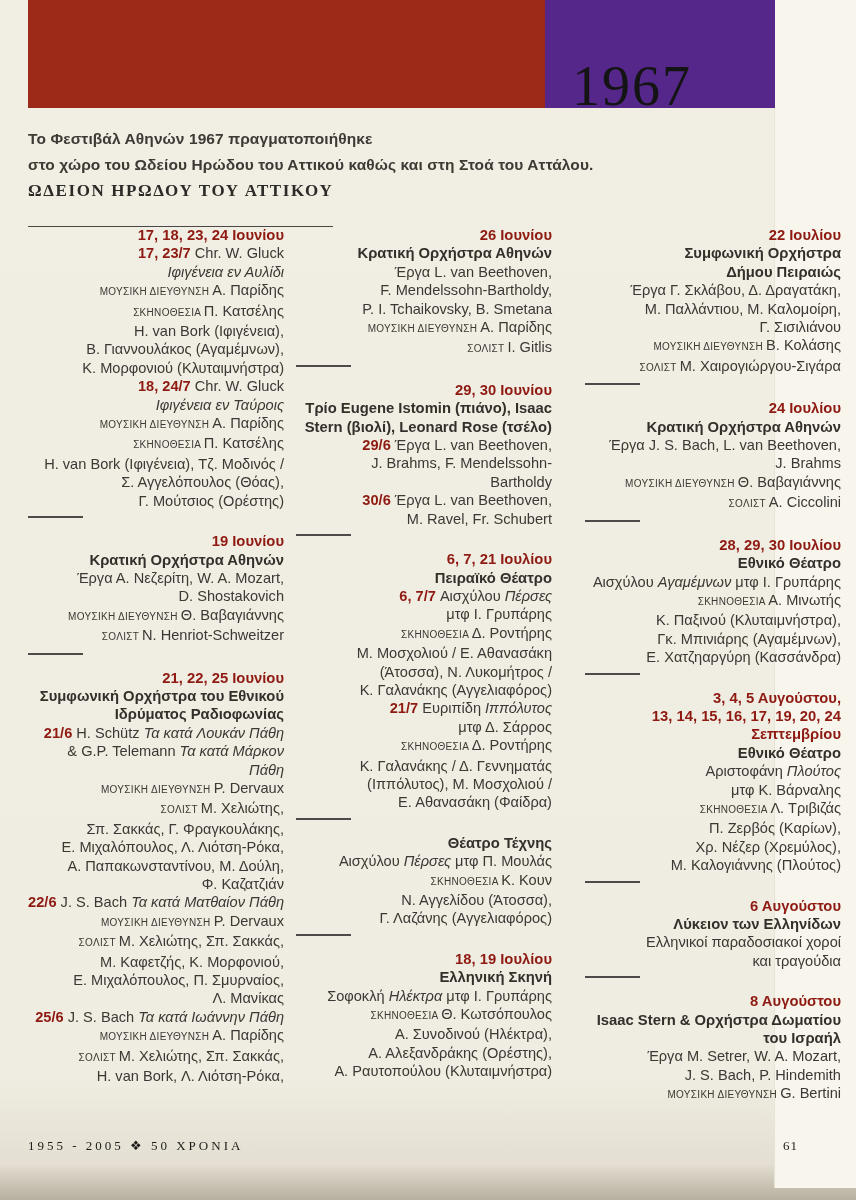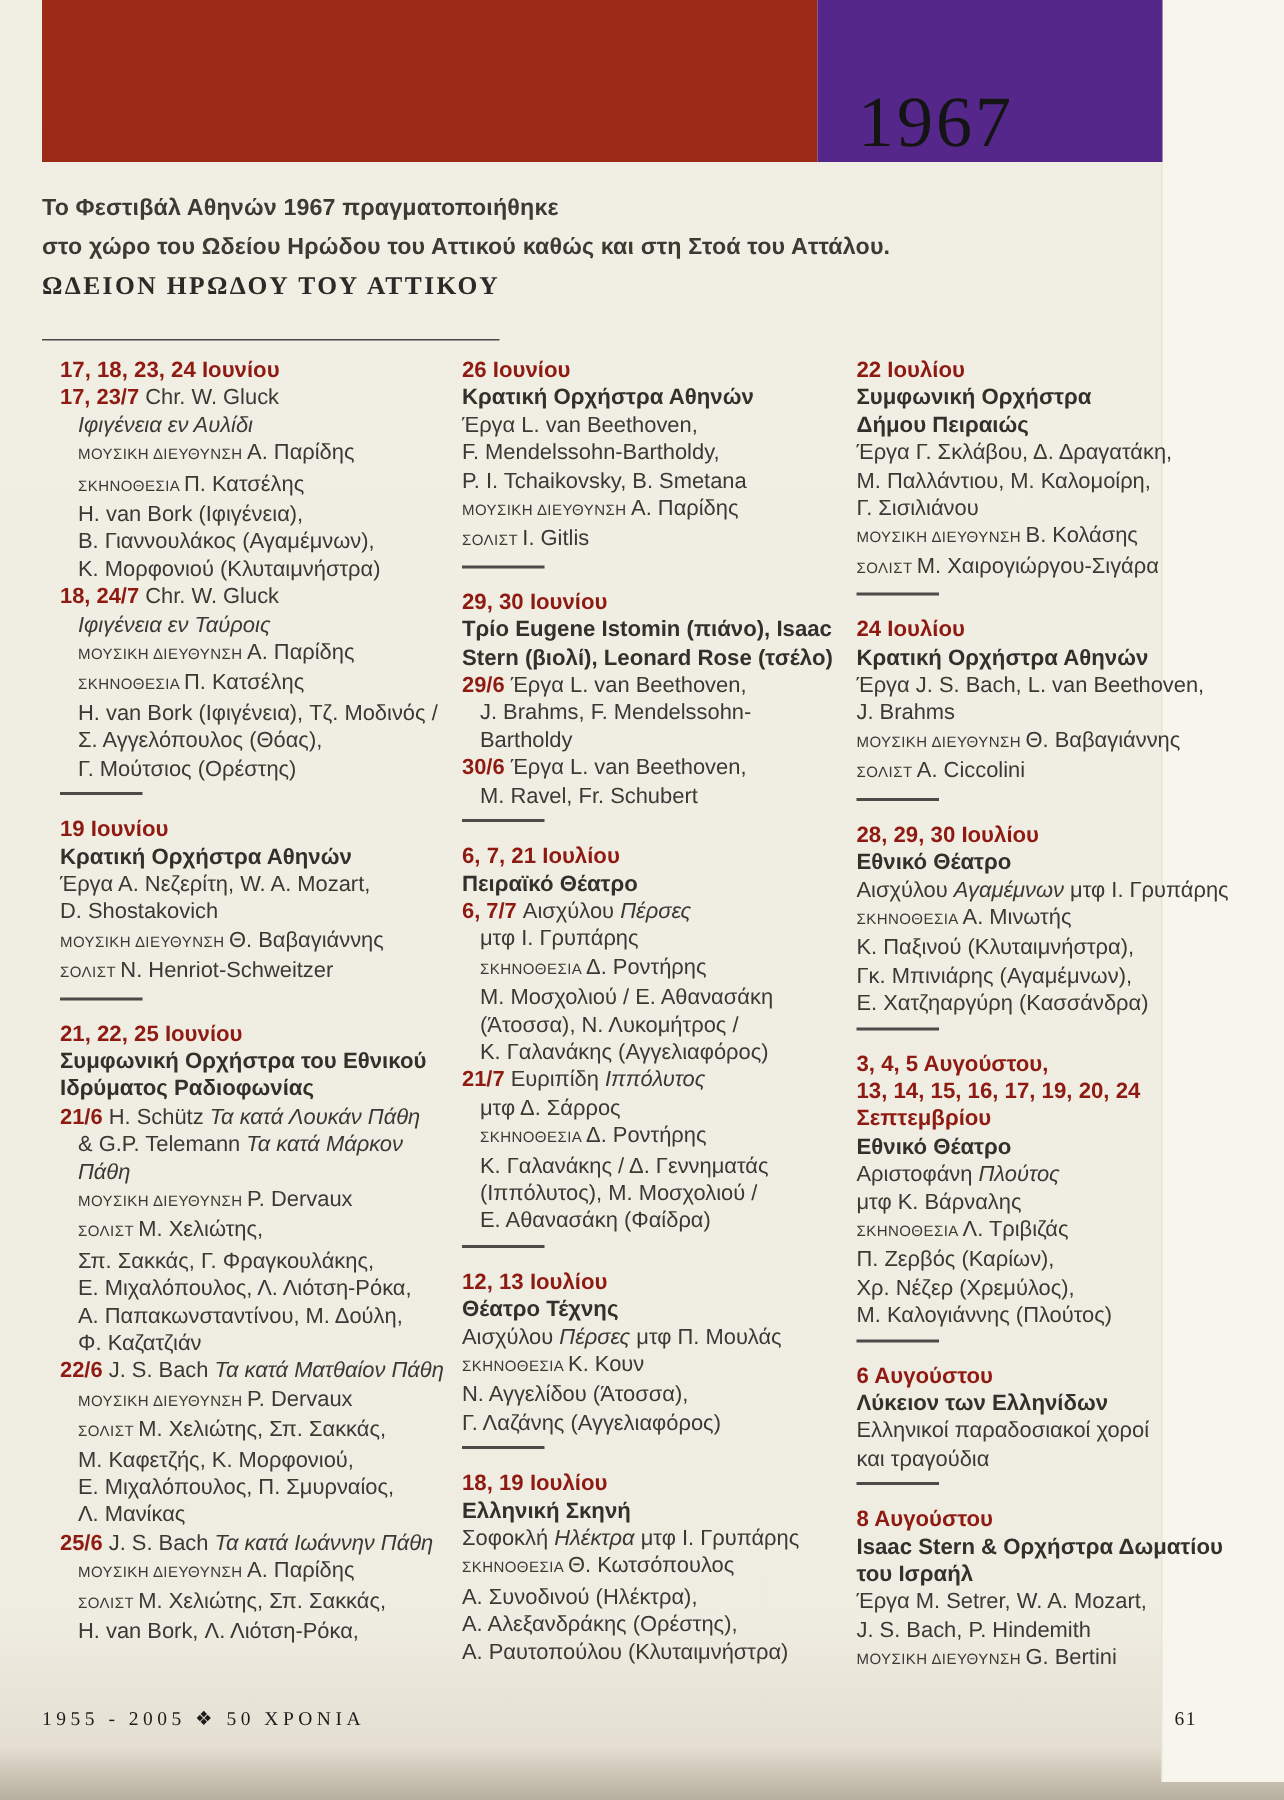--- a/index.html
+++ b/index.html
@@ -23,42 +23,42 @@
     position:absolute;left:28px;top:0;width:517px;height:108px;
     background:#9b2b18;
   }
   .banner-purple{
     position:absolute;left:545px;top:0;width:230px;height:108px;
     background:#55278b;
   }
   .year{
     position:absolute;left:572px;top:58px;
     font-family:"Liberation Serif","DejaVu Serif",serif;
-    font-size:48px;font-weight:400;color:#141414;
+    font-size:56px;font-weight:400;color:#141414;
     letter-spacing:2px;line-height:1;
   }
   .intro{
     position:absolute;left:28px;top:126px;
     font-size:15.5px;font-weight:700;color:#3d3a36;
     line-height:26px;letter-spacing:0.1px;
   }
   .section-heading{
     position:absolute;left:28px;top:181px;
     font-family:"Liberation Serif","DejaVu Serif",serif;
     font-size:17px;font-weight:600;color:#2c2a27;
     letter-spacing:1.6px;
     padding-bottom:25px;border-bottom:1.5px solid #4a4846;
     min-width:227px;
   }
   .columns{position:absolute;left:28px;top:226px;width:800px;}
   .col{position:absolute;top:0;width:256px;}
   .col0{left:0;}
   .col1{left:268px;}
-  .col2{left:531px;}
-  .block{margin:12px;}
+  .col2{left:557px;}
+  .block{margin:0;text-align:right;}
   .date-line{
     font-size:14.8px;font-weight:700;color:#8e1a12;
     line-height:18.4px;white-space:nowrap;
   }
   .venue-line{
     font-size:14.8px;font-weight:700;color:#33302c;
     line-height:18.4px;white-space:nowrap;
   }
   .line{
     font-size:14.6px;line-height:18.4px;white-space:nowrap;color:#3b3835;
@@ -184,21 +184,20 @@
           <div class="line ind"><span class="seg-r">Κ. Γαλανάκης (Αγγελιαφόρος)</span></div>
           <div class="line"><span class="seg-rb">21/7 </span><span class="seg-r">Ευριπίδη </span><span class="seg-i">Ιππόλυτος</span></div>
           <div class="line ind"><span class="seg-r">μτφ Δ. Σάρρος</span></div>
           <div class="line ind"><span class="seg-sc">ΣΚΗΝΟΘΕΣΙΑ </span><span class="seg-r">Δ. Ροντήρης</span></div>
           <div class="line ind"><span class="seg-r">Κ. Γαλανάκης / Δ. Γεννηματάς</span></div>
           <div class="line ind"><span class="seg-r">(Ιππόλυτος), Μ. Μοσχολιού /</span></div>
           <div class="line ind"><span class="seg-r">Ε. Αθανασάκη (Φαίδρα)</span></div>
           <div class="divider"></div>
         </div>
         <div class="block">
-          <div class="date-line">12, 13 Ιουλίου</div>
           <div class="venue-line">Θέατρο Τέχνης</div>
           <div class="line"><span class="seg-r">Αισχύλου </span><span class="seg-i">Πέρσες</span><span class="seg-r"> μτφ Π. Μουλάς</span></div>
           <div class="line"><span class="seg-sc">ΣΚΗΝΟΘΕΣΙΑ </span><span class="seg-r">Κ. Κουν</span></div>
           <div class="line"><span class="seg-r">Ν. Αγγελίδου (Άτοσσα),</span></div>
           <div class="line"><span class="seg-r">Γ. Λαζάνης (Αγγελιαφόρος)</span></div>
           <div class="divider"></div>
         </div>
         <div class="block">
           <div class="date-line">18, 19 Ιουλίου</div>
           <div class="venue-line">Ελληνική Σκηνή</div>

